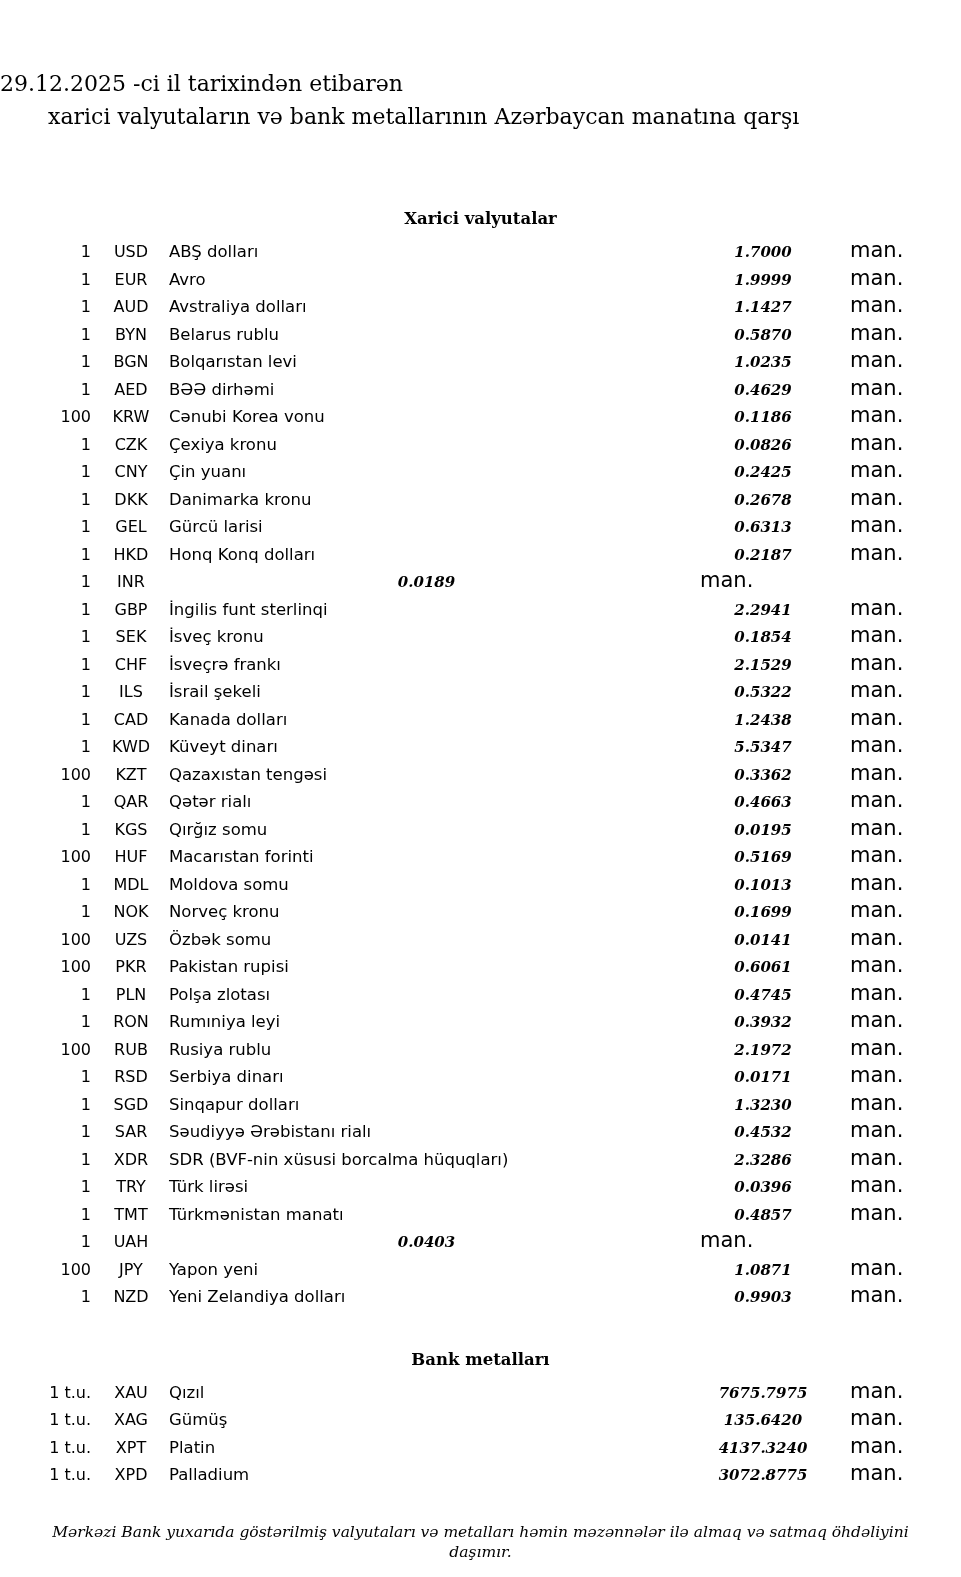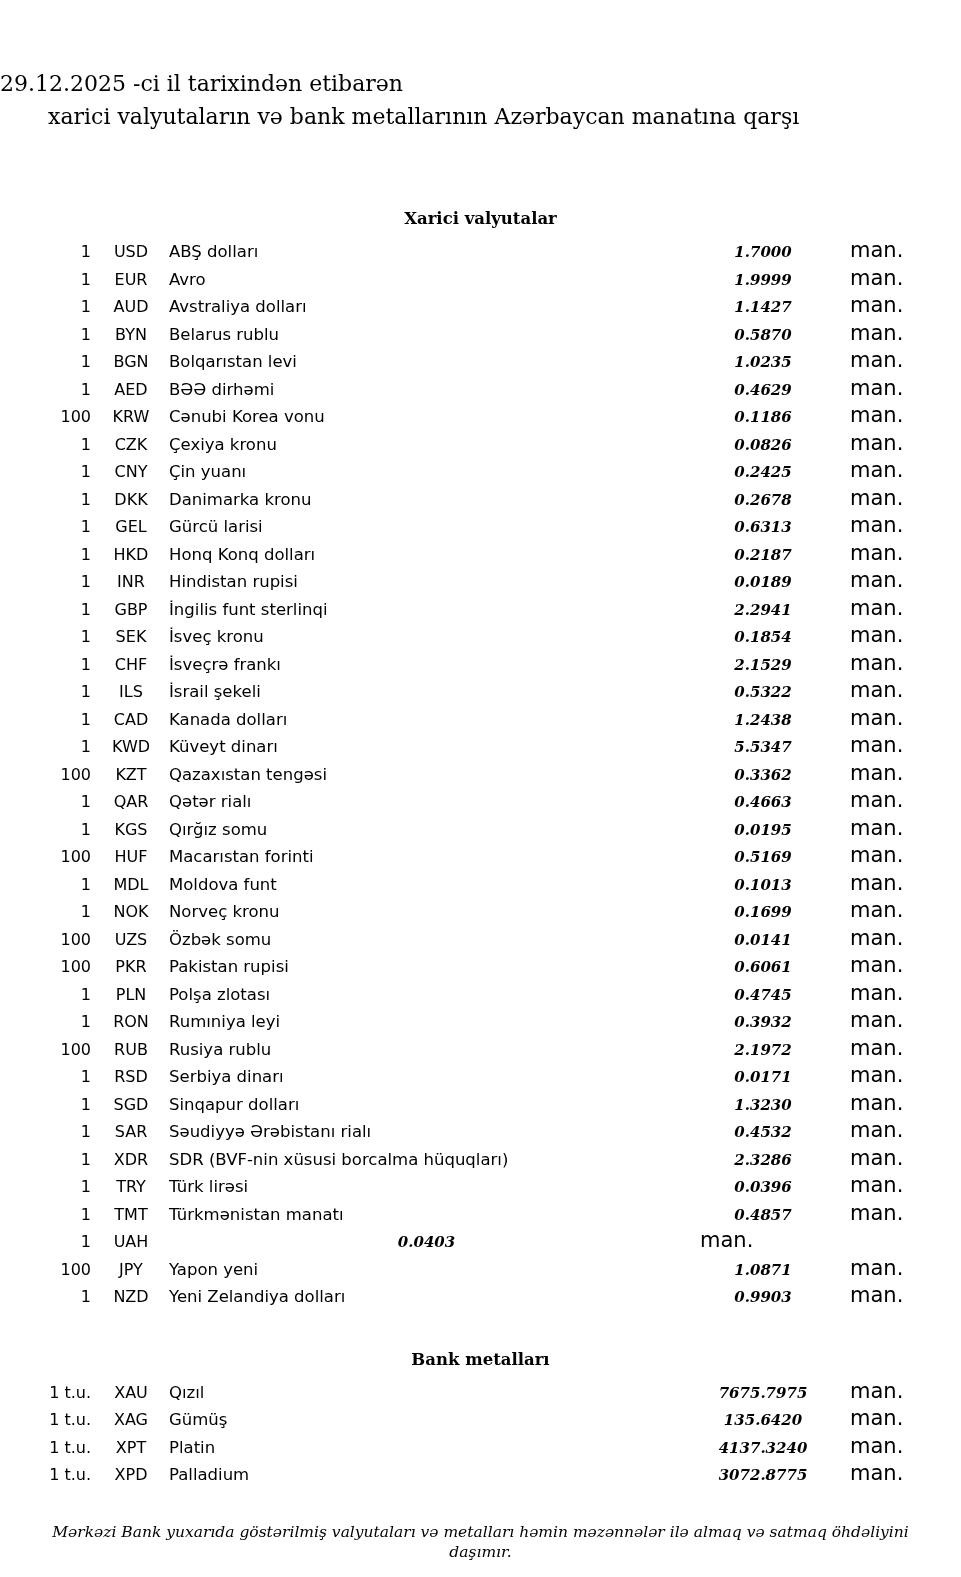--- a/index.html
+++ b/index.html
@@ -195,21 +195,20 @@
     <span class="cell qty">1</span>
     <span class="cell code">HKD</span>
     <span class="cell name">Honq Konq dolları</span>
     <span class="cell rate">0.2187</span>
     <span class="cell man">man.</span>
   </div>
 
   <div class="rate-row">
     <span class="cell qty">1</span>
     <span class="cell code">INR</span>
-    <span class="cell name">Hindistan rupisi</span>
     <span class="cell rate">0.0189</span>
     <span class="cell man">man.</span>
   </div>
 
   <div class="rate-row">
     <span class="cell qty">1</span>
     <span class="cell code">GBP</span>
     <span class="cell name">İngilis funt sterlinqi</span>
     <span class="cell rate">2.2941</span>
     <span class="cell man">man.</span>
@@ -283,21 +282,21 @@
     <span class="cell qty">100</span>
     <span class="cell code">HUF</span>
     <span class="cell name">Macarıstan forinti</span>
     <span class="cell rate">0.5169</span>
     <span class="cell man">man.</span>
   </div>
 
   <div class="rate-row">
     <span class="cell qty">1</span>
     <span class="cell code">MDL</span>
-    <span class="cell name">Moldova funt</span>
+    <span class="cell name">Moldova somu</span>
     <span class="cell rate">0.1013</span>
     <span class="cell man">man.</span>
   </div>
 
   <div class="rate-row">
     <span class="cell qty">1</span>
     <span class="cell code">NOK</span>
     <span class="cell name">Norveç kronu</span>
     <span class="cell rate">0.1699</span>
     <span class="cell man">man.</span>

